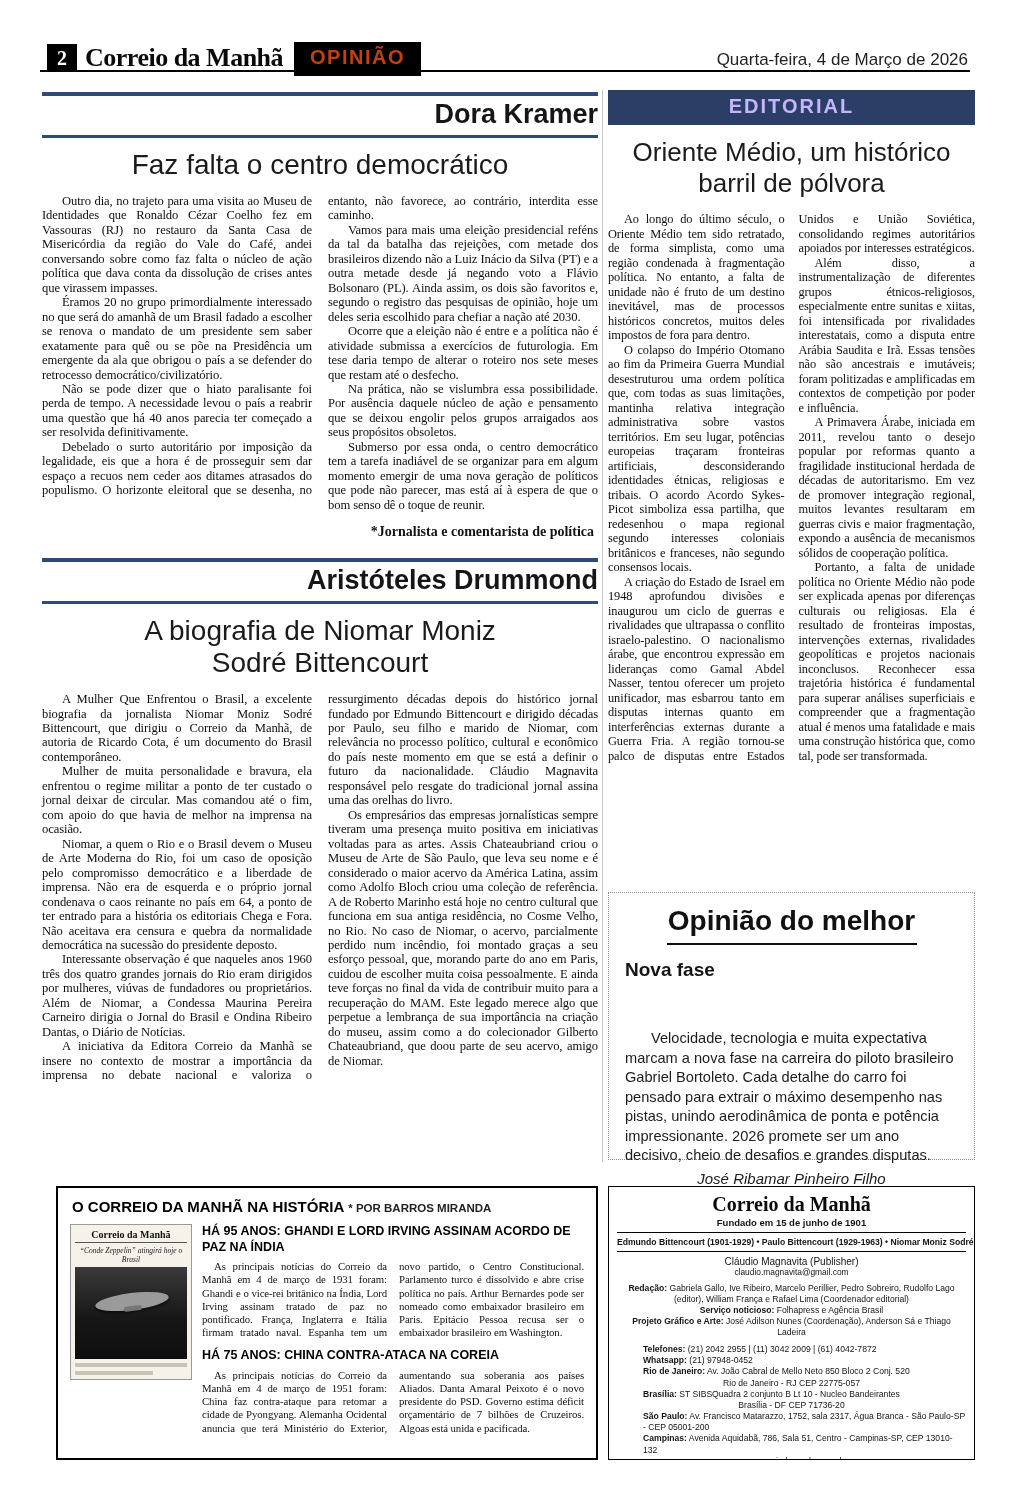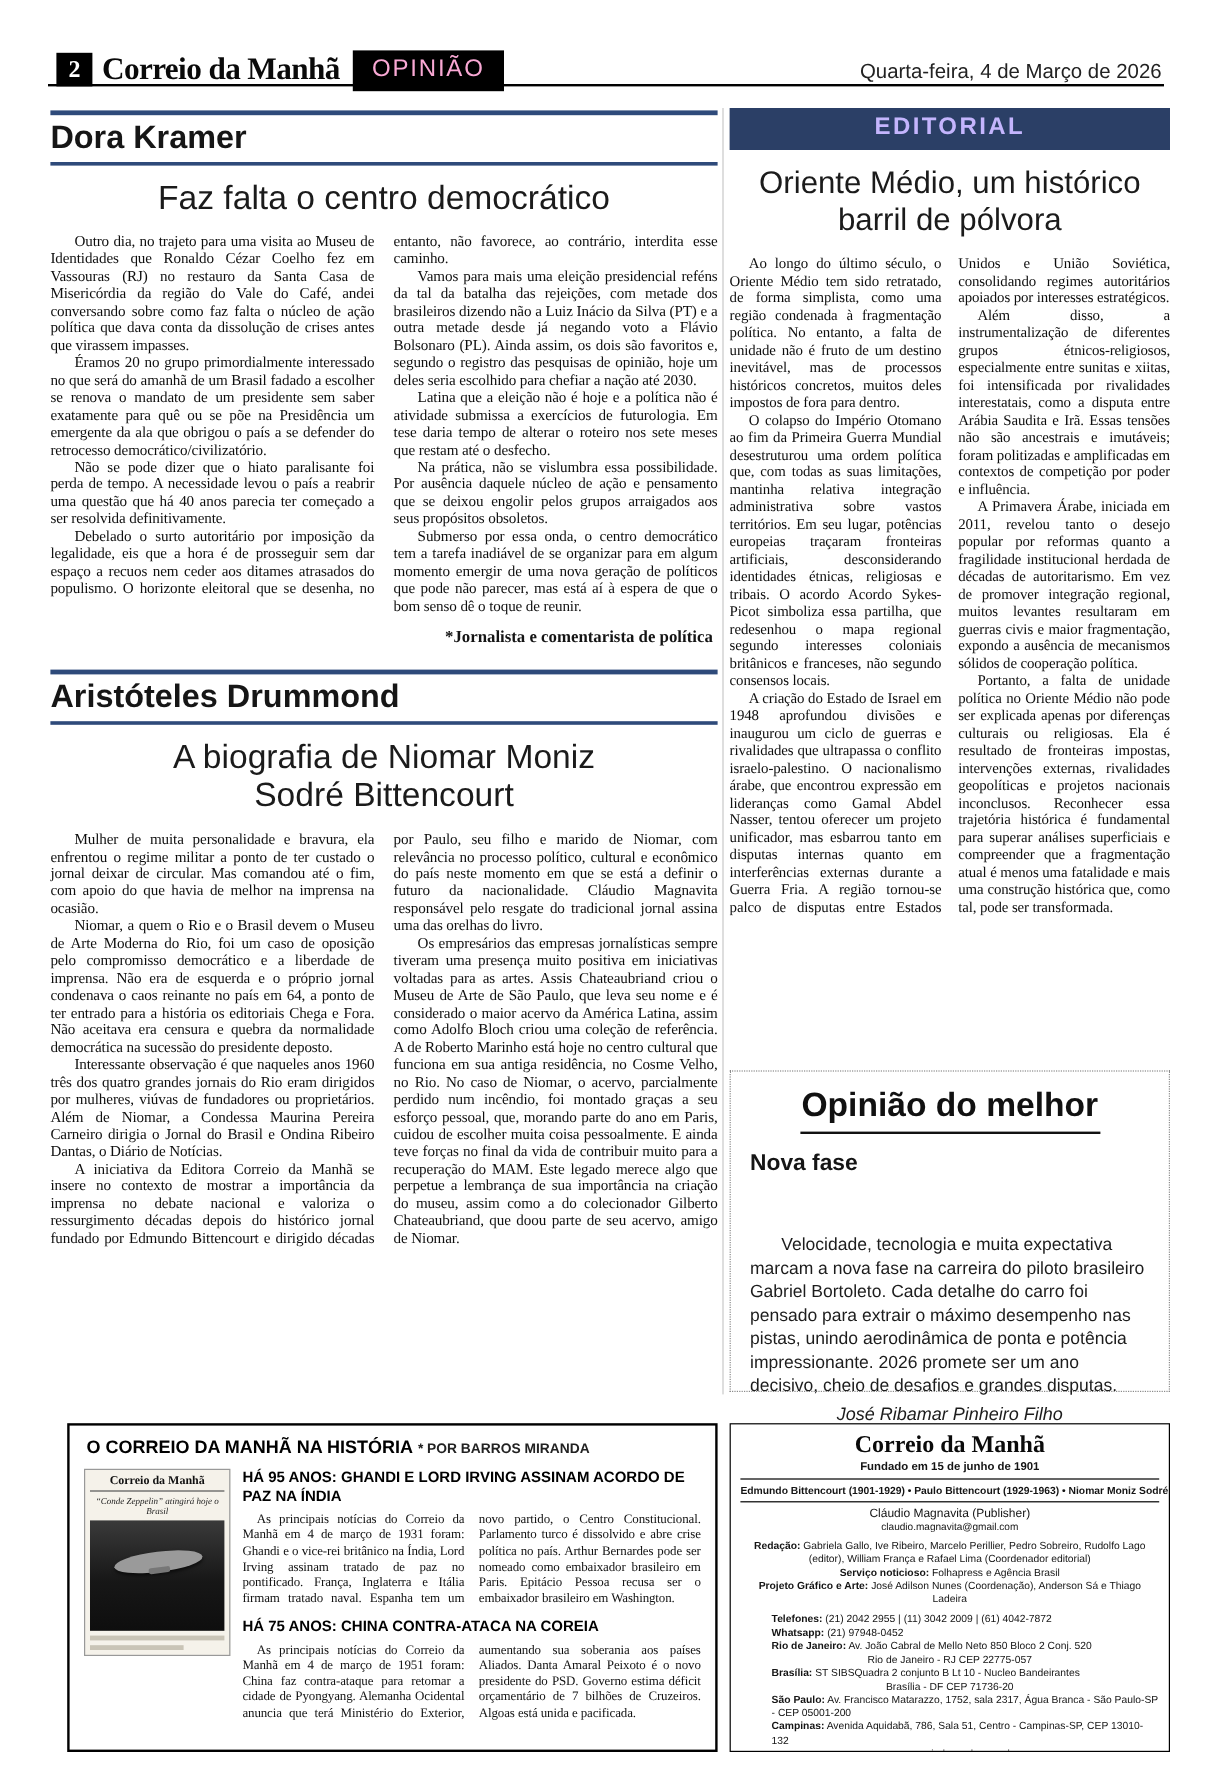--- a/index.html
+++ b/index.html
@@ -10,32 +10,32 @@
   *{box-sizing:border-box;margin:0;padding:0;}
   html,body{background:#ffffff;}
   .page{position:relative;width:1010px;height:1488px;margin:0 auto;background:var(--paper);
         color:var(--ink);font-family:var(--serif);overflow:hidden;}
 
   
   .pgnum{position:absolute;left:47px;top:44px;width:30px;height:28px;background:#000;color:#fff;
          font-family:var(--serif);font-weight:700;font-size:20px;display:flex;align-items:center;justify-content:center;}
   .logo{position:absolute;left:85px;top:43px;font-family:var(--serif);font-weight:900;font-size:26px;
         letter-spacing:-0.5px;color:#0a0a0a;}
-  .section-badge{position:absolute;left:294px;top:42px;background:#000;color:#f9a8d4;font-family:var(--sans);
-        font-weight:400;font-size:20px;letter-spacing:1.5px;padding:4px 16px 7px;}
+  .section-badge{position:absolute;left:294px;top:42px;background:#000;color:#c2410c;font-family:var(--sans);
+        font-weight:700;font-size:20px;letter-spacing:1.5px;padding:4px 16px 7px;}
   .pdate{position:absolute;right:42px;top:50px;font-family:var(--sans);font-size:17px;color:#222;}
   .header-rule{position:absolute;left:40px;width:930px;top:70px;height:2px;background:#000;}
 
   .vdivider{position:absolute;left:602px;top:90px;width:1px;height:1072px;background:#c8c8c8;}
 
   
   .left-col{position:absolute;left:42px;top:92px;width:556px;}
   .rule-thick{height:4px;background:var(--accent);}
   .rule-thin{height:3px;background:var(--accent);}
-  .author{font-family:var(--sans);font-weight:700;font-size:27px;text-align:left;color:#161616;padding:3px 0 5px;}
+  .author{font-family:var(--sans);font-weight:700;font-size:27px;text-align:right;color:#161616;padding:3px 0 5px;}
   .headline{font-family:var(--sans);font-weight:500;font-size:28px;line-height:1.14;text-align:center;
             color:#1b1b1b;margin:11px 0 13px;}
   .headline.two-line{padding:0 70px;}
   .article-body{column-count:2;column-gap:16px;text-align:justify;font-size:12.6px;line-height:1.15;
                 letter-spacing:-0.1px;color:#0e0e0e;}
   .article-body p{text-indent:20px;}
   .signature{font-weight:700;font-size:14px;text-align:right;padding:12px 4px 0 0;}
   .article-gap{height:18px;}
 
   
@@ -118,35 +118,36 @@
       <div class="rule-thick"></div>
       <div class="author">Dora Kramer</div>
       <div class="rule-thin"></div>
       <h1 class="headline">Faz falta o centro democrático</h1>
       <div class="article-body">
         <p>Outro dia, no trajeto para uma visita ao Museu de Identidades que Ronaldo Cézar Coelho fez em Vassouras (RJ) no restauro da Santa Casa de Misericórdia da região do Vale do Café, andei conversando sobre como faz falta o núcleo de ação política que dava conta da dissolução de crises antes que virassem impasses.</p>
         <p>Éramos 20 no grupo primordialmente interessado no que será do amanhã de um Brasil fadado a escolher se renova o mandato de um presidente sem saber exatamente para quê ou se põe na Presidência um emergente da ala que obrigou o país a se defender do retrocesso democrático/civilizatório.</p>
         <p>Não se pode dizer que o hiato paralisante foi perda de tempo. A necessidade levou o país a reabrir uma questão que há 40 anos parecia ter começado a ser resolvida definitivamente.</p>
         <p>Debelado o surto autoritário por imposição da legalidade, eis que a hora é de prosseguir sem dar espaço a recuos nem ceder aos ditames atrasados do populismo. O horizonte eleitoral que se desenha, no entanto, não favorece, ao contrário, interdita esse caminho.</p>
         <p>Vamos para mais uma eleição presidencial reféns da tal da batalha das rejeições, com metade dos brasileiros dizendo não a Luiz Inácio da Silva (PT) e a outra metade desde já negando voto a Flávio Bolsonaro (PL). Ainda assim, os dois são favoritos e, segundo o registro das pesquisas de opinião, hoje um deles seria escolhido para chefiar a nação até 2030.</p>
-        <p>Latina que a eleição não é hoje e a política não é atividade submissa a exercícios de futurologia. Em tese daria tempo de alterar o roteiro nos sete meses que restam até o desfecho.</p>
+        <p>Ocorre que a eleição não é entre e a política não é atividade submissa a exercícios de futurologia. Em tese daria tempo de alterar o roteiro nos sete meses que restam até o desfecho.</p>
         <p>Na prática, não se vislumbra essa possibilidade. Por ausência daquele núcleo de ação e pensamento que se deixou engolir pelos grupos arraigados aos seus propósitos obsoletos.</p>
         <p>Submerso por essa onda, o centro democrático tem a tarefa inadiável de se organizar para em algum momento emergir de uma nova geração de políticos que pode não parecer, mas está aí à espera de que o bom senso dê o toque de reunir.</p>
       </div>
       <div class="signature">*Jornalista e comentarista de política</div>
     </div>
 
     <div class="article-gap"></div>
 
     <div>
       <div class="rule-thick"></div>
       <div class="author">Aristóteles Drummond</div>
       <div class="rule-thin"></div>
       <h1 class="headline two-line">A biografia de Niomar Moniz Sodré Bittencourt</h1>
       <div class="article-body">
+        <p>A Mulher Que Enfrentou o Brasil, a excelente biografia da jornalista Niomar Moniz Sodré Bittencourt, que dirigiu o Correio da Manhã, de autoria de Ricardo Cota, é um documento do Brasil contemporâneo.</p>
         <p>Mulher de muita personalidade e bravura, ela enfrentou o regime militar a ponto de ter custado o jornal deixar de circular. Mas comandou até o fim, com apoio do que havia de melhor na imprensa na ocasião.</p>
         <p>Niomar, a quem o Rio e o Brasil devem o Museu de Arte Moderna do Rio, foi um caso de oposição pelo compromisso democrático e a liberdade de imprensa. Não era de esquerda e o próprio jornal condenava o caos reinante no país em 64, a ponto de ter entrado para a história os editoriais Chega e Fora. Não aceitava era censura e quebra da normalidade democrática na sucessão do presidente deposto.</p>
         <p>Interessante observação é que naqueles anos 1960 três dos quatro grandes jornais do Rio eram dirigidos por mulheres, viúvas de fundadores ou proprietários. Além de Niomar, a Condessa Maurina Pereira Carneiro dirigia o Jornal do Brasil e Ondina Ribeiro Dantas, o Diário de Notícias.</p>
         <p>A iniciativa da Editora Correio da Manhã se insere no contexto de mostrar a importância da imprensa no debate nacional e valoriza o ressurgimento décadas depois do histórico jornal fundado por Edmundo Bittencourt e dirigido décadas por Paulo, seu filho e marido de Niomar, com relevância no processo político, cultural e econômico do país neste momento em que se está a definir o futuro da nacionalidade. Cláudio Magnavita responsável pelo resgate do tradicional jornal assina uma das orelhas do livro.</p>
         <p>Os empresários das empresas jornalísticas sempre tiveram uma presença muito positiva em iniciativas voltadas para as artes. Assis Chateaubriand criou o Museu de Arte de São Paulo, que leva seu nome e é considerado o maior acervo da América Latina, assim como Adolfo Bloch criou uma coleção de referência. A de Roberto Marinho está hoje no centro cultural que funciona em sua antiga residência, no Cosme Velho, no Rio. No caso de Niomar, o acervo, parcialmente perdido num incêndio, foi montado graças a seu esforço pessoal, que, morando parte do ano em Paris, cuidou de escolher muita coisa pessoalmente. E ainda teve forças no final da vida de contribuir muito para a recuperação do MAM. Este legado merece algo que perpetue a lembrança de sua importância na criação do museu, assim como a do colecionador Gilberto Chateaubriand, que doou parte de seu acervo, amigo de Niomar.</p>
       </div>
     </div>
   </div>
 
   <div class="right-col">

